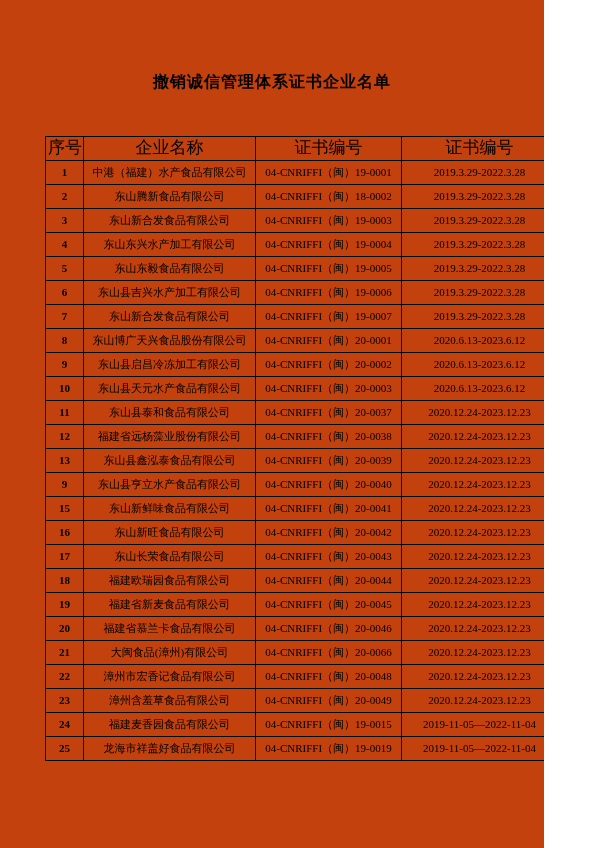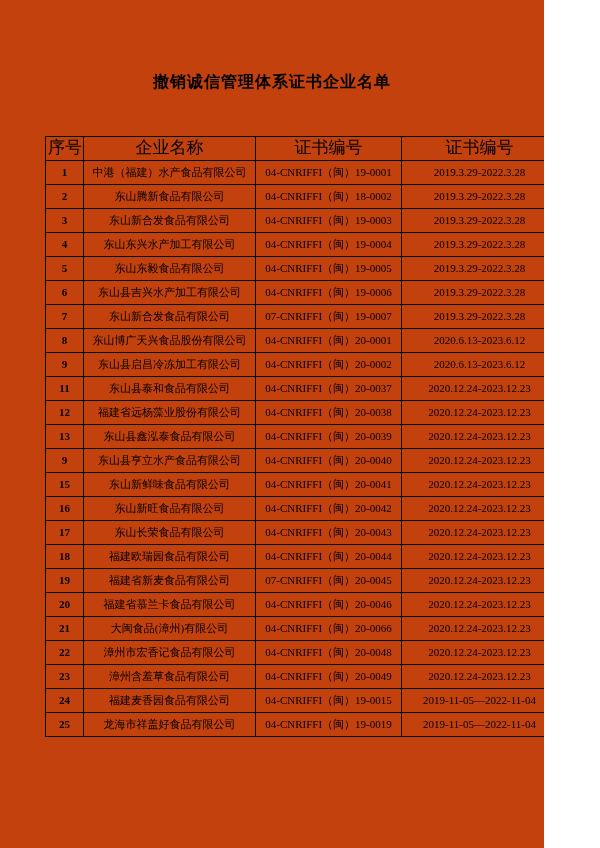--- a/index.html
+++ b/index.html
@@ -107,36 +107,42 @@
         </tr>
         <tr>
           <td class="serial">6</td>
           <td>东山县吉兴水产加工有限公司</td>
           <td>04-CNRIFFI（闽）19-0006</td>
           <td>2019.3.29-2022.3.28</td>
         </tr>
         <tr>
           <td class="serial">7</td>
           <td>东山新合发食品有限公司</td>
-          <td>07-CNRIFFI（闽）19-0007</td>
+          <td>04-CNRIFFI（闽）19-0007</td>
           <td>2019.3.29-2022.3.28</td>
         </tr>
         <tr>
           <td class="serial">8</td>
           <td>东山博广天兴食品股份有限公司</td>
           <td>04-CNRIFFI（闽）20-0001</td>
           <td>2020.6.13-2023.6.12</td>
         </tr>
         <tr>
           <td class="serial">9</td>
           <td>东山县启昌冷冻加工有限公司</td>
           <td>04-CNRIFFI（闽）20-0002</td>
           <td>2020.6.13-2023.6.12</td>
         </tr>
         <tr>
+          <td class="serial">10</td>
+          <td>东山县天元水产食品有限公司</td>
+          <td>04-CNRIFFI（闽）20-0003</td>
+          <td>2020.6.13-2023.6.12</td>
+        </tr>
+        <tr>
           <td class="serial">11</td>
           <td>东山县泰和食品有限公司</td>
           <td>04-CNRIFFI（闽）20-0037</td>
           <td>2020.12.24-2023.12.23</td>
         </tr>
         <tr>
           <td class="serial">12</td>
           <td>福建省远杨藻业股份有限公司</td>
           <td>04-CNRIFFI（闽）20-0038</td>
           <td>2020.12.24-2023.12.23</td>
@@ -173,21 +179,21 @@
         </tr>
         <tr>
           <td class="serial">18</td>
           <td>福建欧瑞园食品有限公司</td>
           <td>04-CNRIFFI（闽）20-0044</td>
           <td>2020.12.24-2023.12.23</td>
         </tr>
         <tr>
           <td class="serial">19</td>
           <td>福建省新麦食品有限公司</td>
-          <td>07-CNRIFFI（闽）20-0045</td>
+          <td>04-CNRIFFI（闽）20-0045</td>
           <td>2020.12.24-2023.12.23</td>
         </tr>
         <tr>
           <td class="serial">20</td>
           <td>福建省慕兰卡食品有限公司</td>
           <td>04-CNRIFFI（闽）20-0046</td>
           <td>2020.12.24-2023.12.23</td>
         </tr>
         <tr>
           <td class="serial">21</td>

